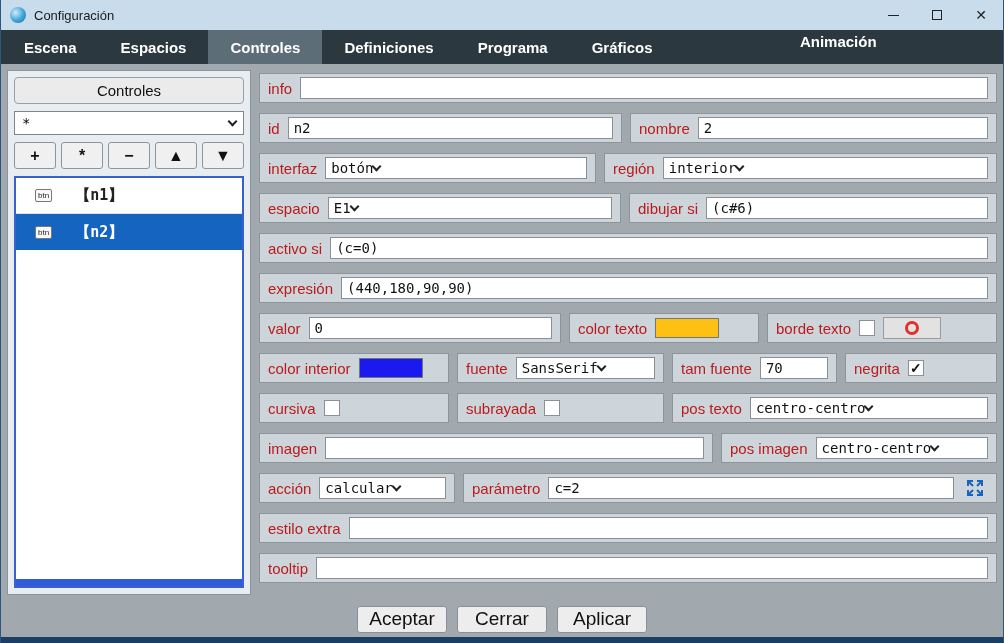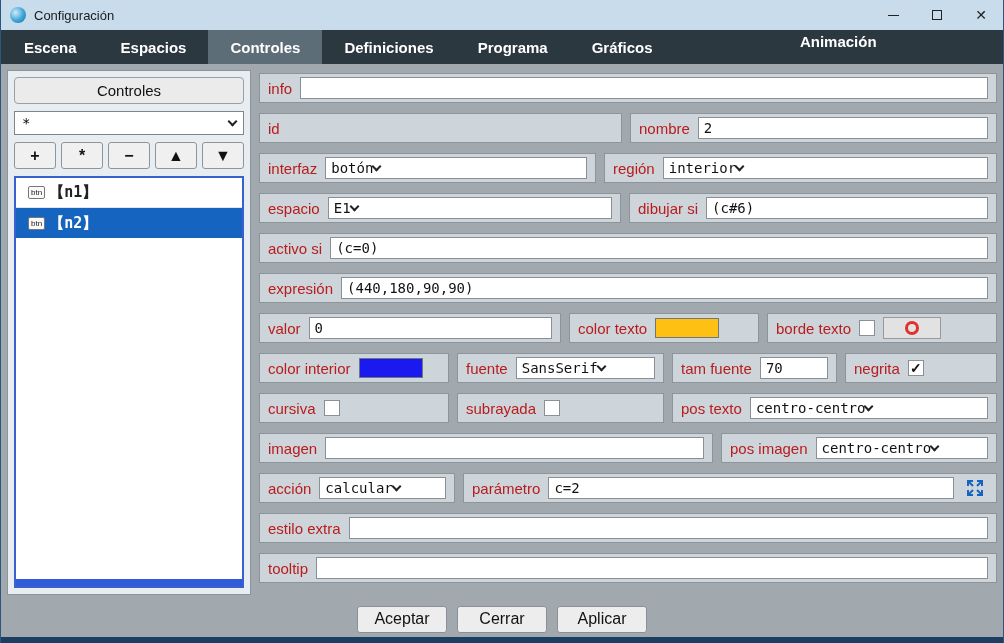--- a/index.html
+++ b/index.html
@@ -26,21 +26,21 @@
   
   .main { flex:1; display:flex; background:#a1a8ae; padding:6px; gap:8px; min-height:0; }
 
   
   .left { flex:0 0 244px; background:#e8edf2; border:1px solid #8d959c; display:flex; flex-direction:column; padding:6px; gap:7px; }
   .panel-header { height:27px; background:#ebebeb; border:1px solid #9aa0a6; border-radius:4px; display:flex; align-items:center; justify-content:center; font-size:15px; color:#111; }
   .filter { height:24px; background:#fff; border:1px solid #7e868d; display:flex; align-items:center; justify-content:space-between; padding:0 7px; font-family:"DejaVu Sans Mono", monospace; font-size:14px; }
   .ltoolbar { display:flex; gap:5px; }
   .tbtn { flex:1; height:27px; background:#f0f0f0; border:1px solid #8d959c; border-radius:3px; display:flex; align-items:center; justify-content:center; font-size:16px; font-weight:bold; color:#111; cursor:default; }
   .list { flex:1; background:#fff; border:2px solid #3a5fd0; position:relative; overflow:hidden; display:flex; flex-direction:column; }
-  .item { height:30px; display:flex; align-items:center; gap:4px; padding:0 12px; border-bottom:1px solid #e3e3e3;
+  .item { height:36px; display:flex; align-items:center; gap:23px; padding:0 19px; border-bottom:1px solid #e3e3e3;
           font-family:"DejaVu Sans Mono","DejaVu Sans", monospace; font-size:15px; font-weight:bold; color:#222; }
   .item.selected { background:#1565c0; color:#fff; border-bottom:none; }
   .badge { font-family:"Liberation Sans", sans-serif; font-size:8px; font-weight:normal; color:#222; background:#fafafa; border:1px solid #777; border-radius:2px; padding:0 2px; line-height:11px; }
   .hbar { position:absolute; left:0; right:0; bottom:0; height:7px; background:#2e5bd8; }
 
   
   .right { flex:1; display:flex; flex-direction:column; gap:10px; padding:3px 0 0 0; min-width:0; }
   .row { display:flex; gap:8px; }
   .grp { display:flex; align-items:center; gap:8px; background:#cdd4da; border:1px solid #8d959c; padding:0 8px; height:30px; min-width:0; }
   .flex1 { flex:1; }
@@ -52,21 +52,21 @@
   .chev { width:7px; height:7px; border-right:2px solid #222; border-bottom:2px solid #222; transform:rotate(45deg); margin-top:-4px; flex:0 0 7px; }
   .cb { width:16px; height:16px; background:#fff; border:1px solid #8a9096; display:flex; align-items:center; justify-content:center; font-size:14px; font-weight:bold; color:#111; flex:0 0 16px; }
   .swatch { width:64px; height:20px; border:1px solid #6f767c; flex:0 0 64px; }
   .nonebox { width:58px; height:22px; background:#e2e2e2; border:1px solid #9a9a9a; display:flex; align-items:center; justify-content:center; flex:0 0 58px; }
   .noicon { width:14px; height:14px; border:3px solid #e03030; border-radius:50%; position:relative; overflow:hidden; }
   .noicon::after { content:''; position:absolute; left:-3px; top:5.5px; width:22px; height:3px; background:#e03030; transform:rotate(-45deg); }
   .expandbtn { flex:0 0 26px; height:24px; display:flex; align-items:center; justify-content:center; cursor:default; }
 
   
   .footer { flex:0 0 36px; background:#a1a8ae; display:flex; align-items:center; justify-content:center; gap:10px; }
-  .fbtn { width:90px; height:27px; background:#ededed; border:1px solid #8a9096; border-radius:3px; display:flex; align-items:center; justify-content:center; font-size:16px; color:#111; cursor:default; }
+  .fbtn { width:90px; height:27px; background:#ededed; border:1px solid #8a9096; border-radius:3px; display:flex; align-items:center; justify-content:center; font-size:19px; color:#111; cursor:default; }
   .bottombar { flex:0 0 6px; background:#1c3e63; }
 </style>
 </head>
 <body>
 
 <div class="window">
 
   <div class="titlebar">
     <span class="appicon"></span>
     <span class="title">Configuración</span>
@@ -128,20 +128,23 @@
           <span class="lbl">info</span>
           <div class="inp">
               <span></span>
             </div>
         </div>
       </div>
 
       <div class="row">
         <div class="grp w363">
           <span class="lbl">id</span>
+          <div class="inp">
+              <span>n2</span>
+            </div>
         </div>
         <div class="grp flex1">
           <span class="lbl">nombre</span>
           <div class="inp">
               <span>2</span>
             </div>
         </div>
       </div>
 
       <div class="row">

